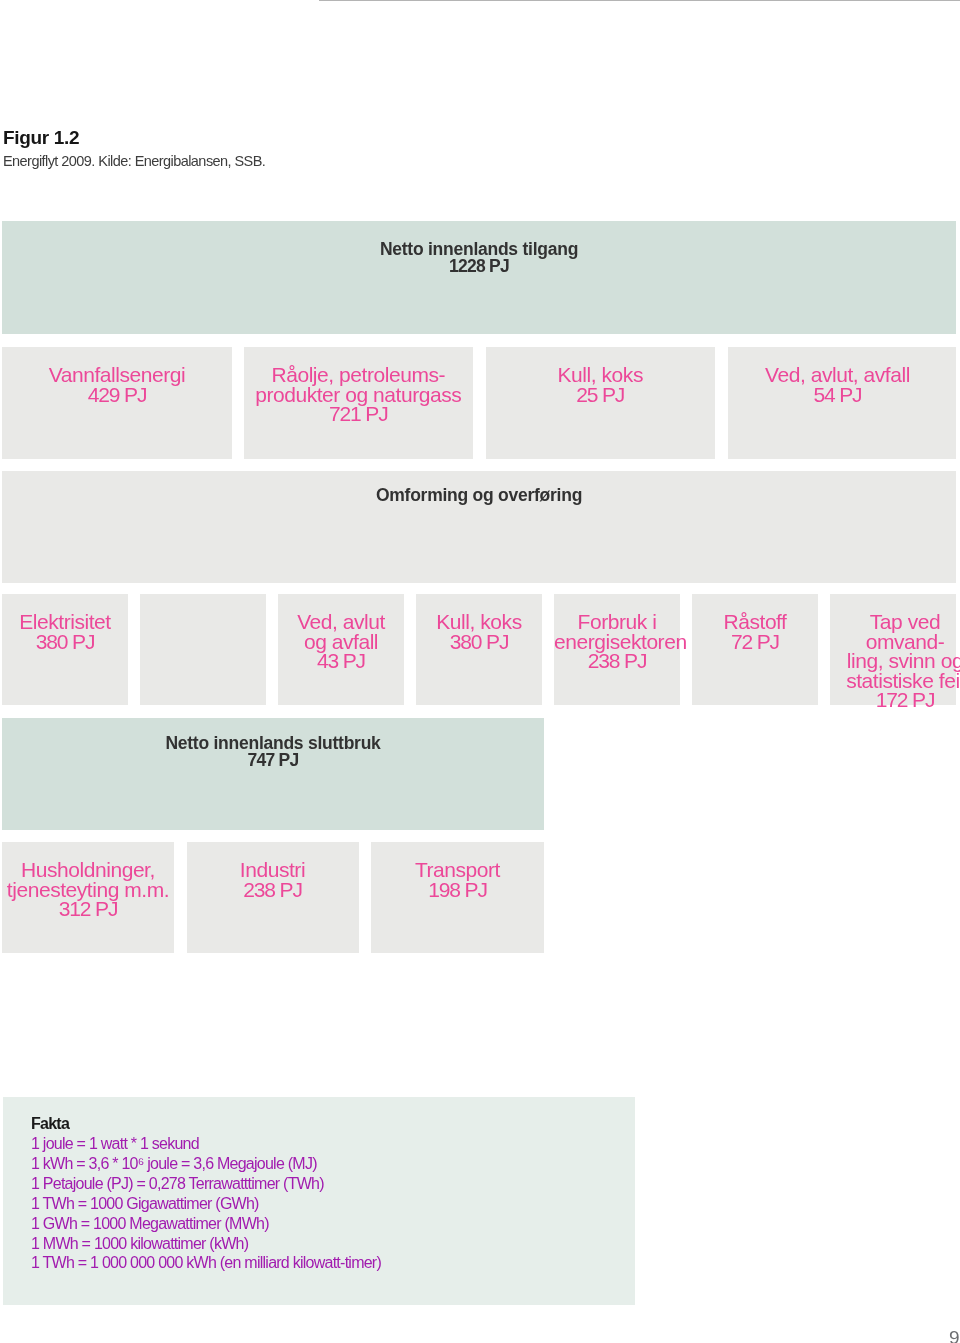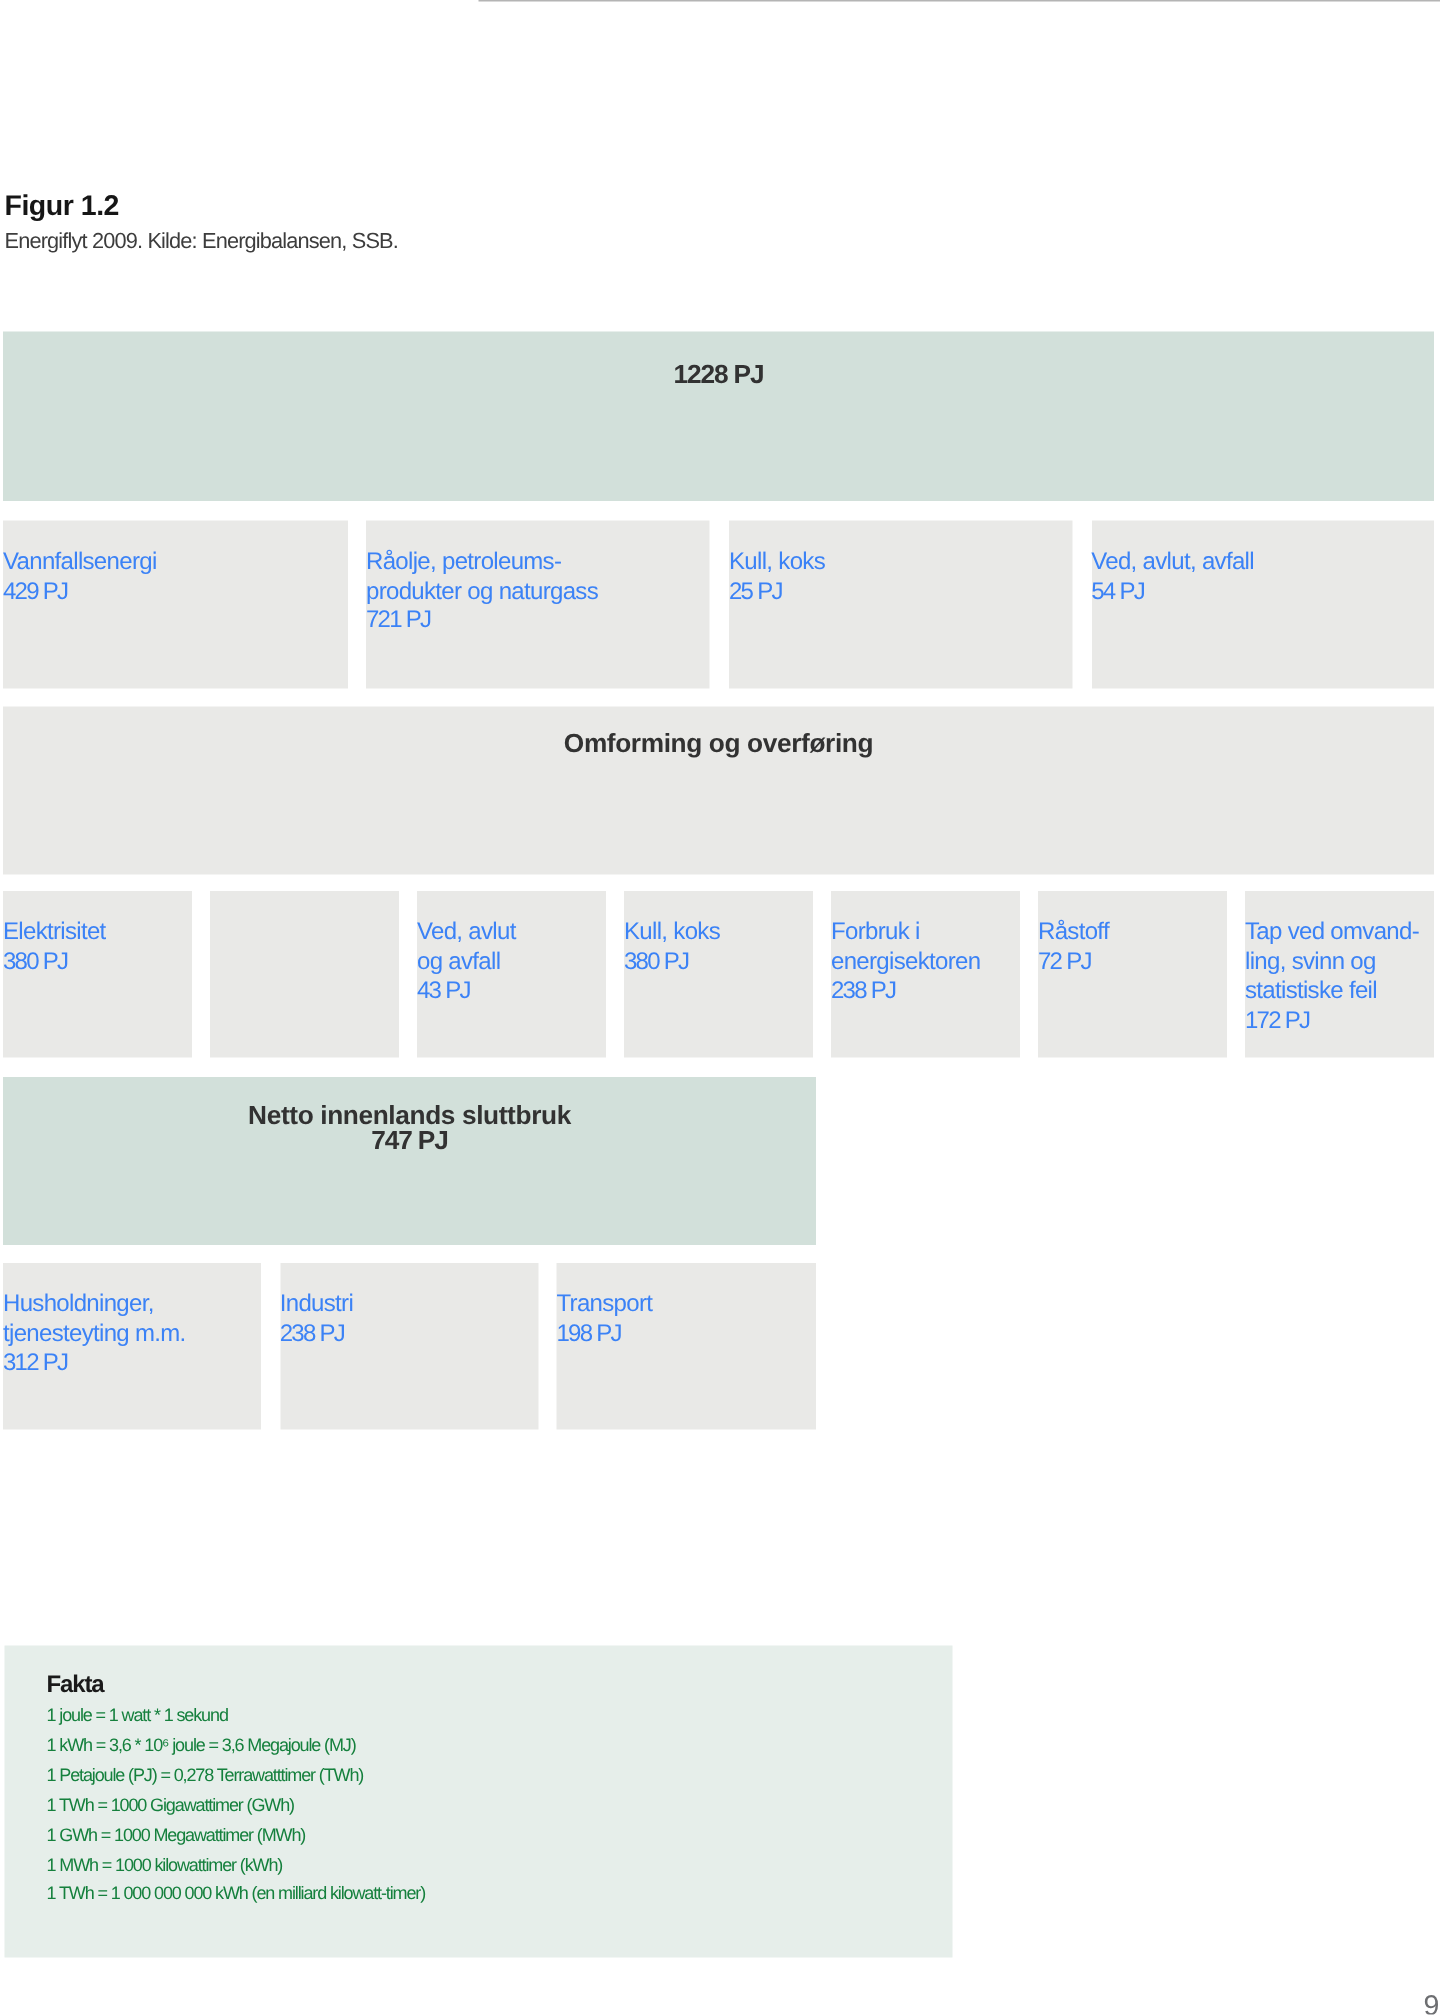--- a/index.html
+++ b/index.html
@@ -12,42 +12,43 @@
   .fig-title{position:absolute;left:3px;top:130px;font-size:19px;font-weight:bold;
              color:#161616;letter-spacing:-0.32px;line-height:16px;white-space:nowrap;}
   .fig-sub{position:absolute;left:3px;top:153px;font-size:14.5px;color:#3d3d3d;
            letter-spacing:-0.56px;line-height:16px;white-space:nowrap;}
 
   .band{position:absolute;background:#d2e0da;}
   .box{position:absolute;background:#e9e9e7;}
 
   .bandtitle{position:absolute;font-weight:bold;font-size:17.5px;color:#323232;
              text-align:center;line-height:16.8px;letter-spacing:-0.25px;}
-  .boxtxt{position:absolute;font-size:16px;color:#3b82f6;
+  .boxtxt{position:absolute;font-size:21px;color:#ec4899;text-align:center;
           line-height:19.6px;letter-spacing:-0.45px;}
   .boxtxt [data-name$="-value"]{letter-spacing:-1.15px;}
   .bandtitle [data-name$="-value"]{letter-spacing:-0.75px;}
 
   .fakta{position:absolute;background:#e6eeea;}
   .faktatitle{position:absolute;font-size:16px;font-weight:bold;color:#1a1a1a;
               letter-spacing:-0.75px;line-height:20px;}
-  .faktatxt{position:absolute;font-size:12px;color:#15803d;line-height:19.9px;
+  .faktatxt{position:absolute;font-size:16px;color:#a21caf;line-height:19.9px;
             letter-spacing:-0.75px;white-space:pre;}
   .pageno{position:absolute;font-size:19px;color:#6d6e71;}
 </style>
 </head>
 <body>
 
 <div class="page" data-name="page">
   <div class="topline" data-name="header-rule"></div>
   <div class="fig-title" data-name="figure-label">Figur 1.2</div>
   <div class="fig-sub" data-name="figure-caption">Energiflyt 2009. Kilde: Energibalansen, SSB.</div>
 
   <div class="band" style="left:2px;top:221px;width:954px;height:113px;" data-name="band-netto-tilgang"></div>
   <div class="bandtitle" style="left:2px;top:241px;width:954px;" data-name="band-netto-tilgang-label">
+    <div data-name="band-netto-tilgang-name">Netto innenlands tilgang</div>
     <div data-name="band-netto-tilgang-value">1228 PJ</div>
   </div>
 
   <div class="box" style="left:2px;top:347px;width:230px;height:112px;" data-name="box-vannfallsenergi"></div>
   <div class="boxtxt" style="left:2px;top:365px;width:230px;" data-name="box-vannfallsenergi-text">
     <div data-name="box-vannfallsenergi-line-1">Vannfallsenergi</div>
     <div data-name="box-vannfallsenergi-value">429 PJ</div>
   </div>
 
   <div class="box" style="left:244px;top:347px;width:228.5px;height:112px;" data-name="box-raaolje"></div>

